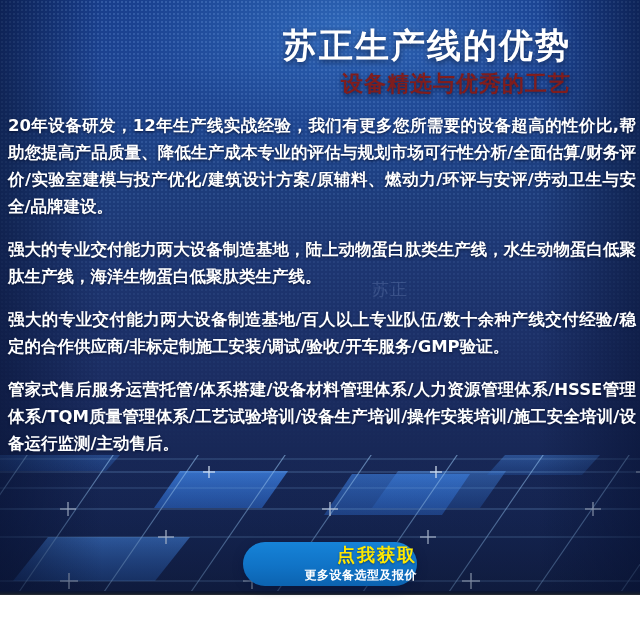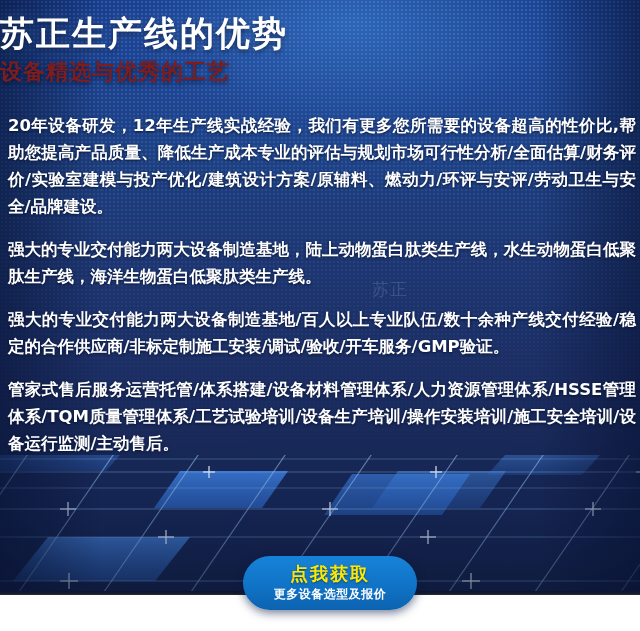--- a/index.html
+++ b/index.html
@@ -73,23 +73,23 @@
     top: 591px;
     width: 640px;
     height: 4px;
     background: linear-gradient(180deg, #0b1533 0%, #131c2e 60%, #2b2f36 100%);
   }
 
   
   .header {
     position: absolute;
     left: 0;
-    top: 0;
+    top: 12px;
     width: 571px;
-    text-align: left;
+    text-align: right;
   }
   .title {
     margin: 0;
     padding-top: 13px;
     font-size: 34px;
     line-height: 40px;
     font-weight: bold;
     color: #ffffff;
     letter-spacing: 2px;
     text-shadow: 0 2px 6px rgba(3,14,46,0.75), 0 0 14px rgba(120,180,255,0.35);
@@ -133,32 +133,32 @@
     color: rgba(190,215,255,0.17);
     letter-spacing: 1px;
     pointer-events: none;
     user-select: none;
   }
 
   
   .cta {
     position: absolute;
     left: 243px;
-    top: 556px;
+    top: 542px;
     width: 174px;
-    height: 54px;
+    height: 44px;
     border: none;
     border-radius: 27px;
     background: linear-gradient(180deg, #1683d8 0%, #1073c6 55%, #0c63b0 100%);
     box-shadow: 0 3px 10px rgba(4,20,60,0.55);
     cursor: pointer;
     padding: 0;
     display: flex;
     flex-direction: column;
-    align-items: center;
+    align-items: flex-end;
     justify-content: center;
     font-family: "DejaVu Sans", "Liberation Sans", sans-serif;
   }
   .cta-main {
     font-size: 18px;
     line-height: 22px;
     font-weight: bold;
     color: #ffe800;
     letter-spacing: 2px;
     text-shadow: 0 1px 2px rgba(3,30,70,0.6);

